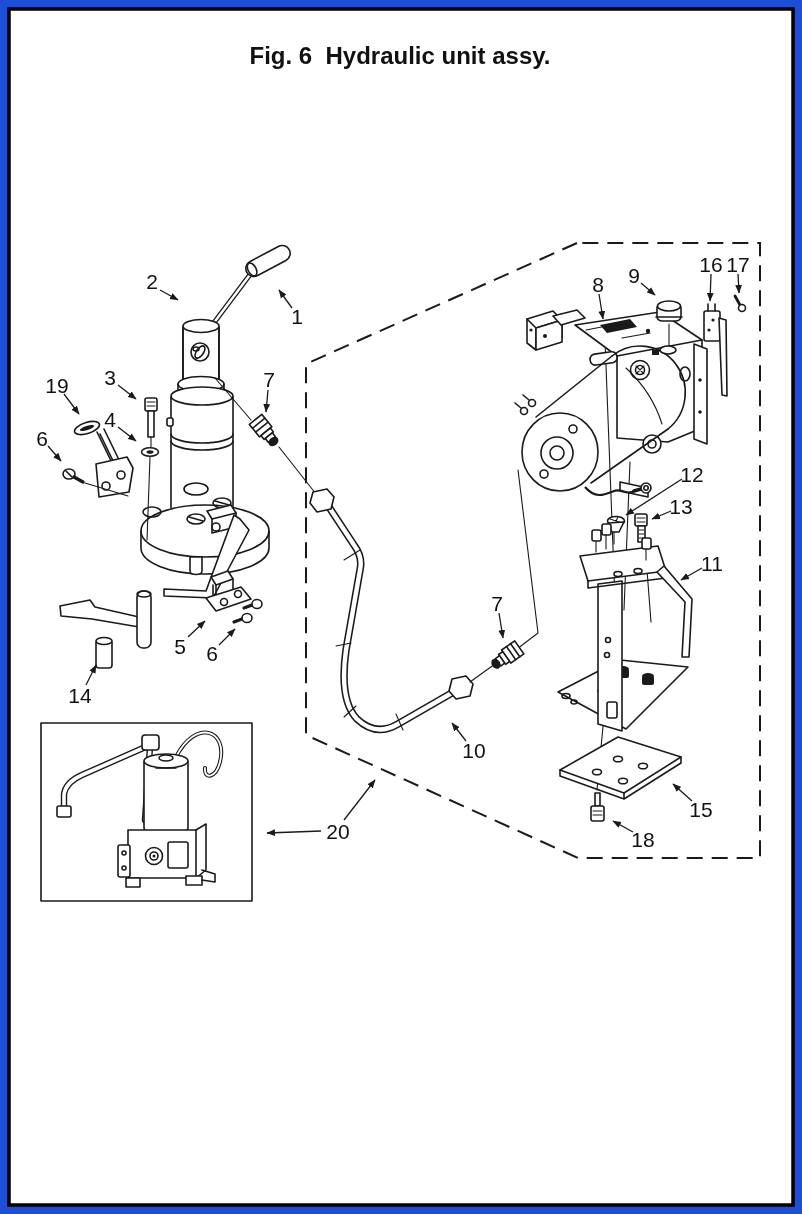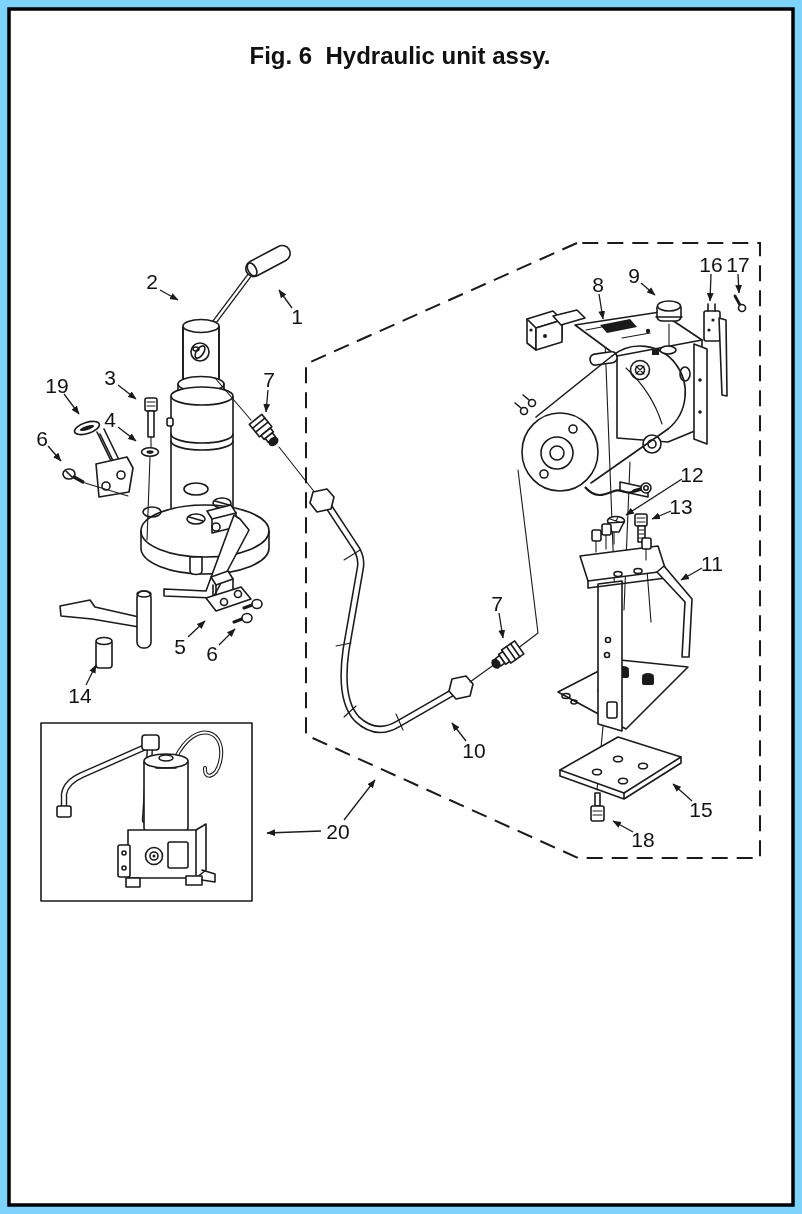--- a/index.html
+++ b/index.html
@@ -1,16 +1,16 @@
 <!DOCTYPE html>
 <html><head>
 <meta charset="utf-8">
 <style>
   html,body{margin:0;padding:0;background:#fff;}
-  .page{width:802px;height:1214px;position:relative;background:#7dd3fc;font-family:"Liberation Sans",sans-serif;}
+  .page{width:802px;height:1214px;position:relative;background:#1d4ed8;font-family:"Liberation Sans",sans-serif;}
   svg{display:block;}
   svg *{vector-effect:none;}
   .ln{stroke:#1a1a1a;stroke-width:1.6;fill:none;stroke-linecap:round;stroke-linejoin:round;}
   .w{fill:#ffffff;}
   .d{fill:#1a1a1a;stroke:none;}
   .thin{stroke-width:1.1;}
   .ld{stroke:#1a1a1a;stroke-width:1.3;fill:none;}
   .tube-o{stroke:#1a1a1a;stroke-width:7.5;fill:none;stroke-linecap:round;stroke-linejoin:round;}
   .tube-i{stroke:#ffffff;stroke-width:4.4;fill:none;stroke-linecap:round;stroke-linejoin:round;}
   .tube-os{stroke:#1a1a1a;stroke-width:6.4;fill:none;stroke-linecap:round;stroke-linejoin:round;}

